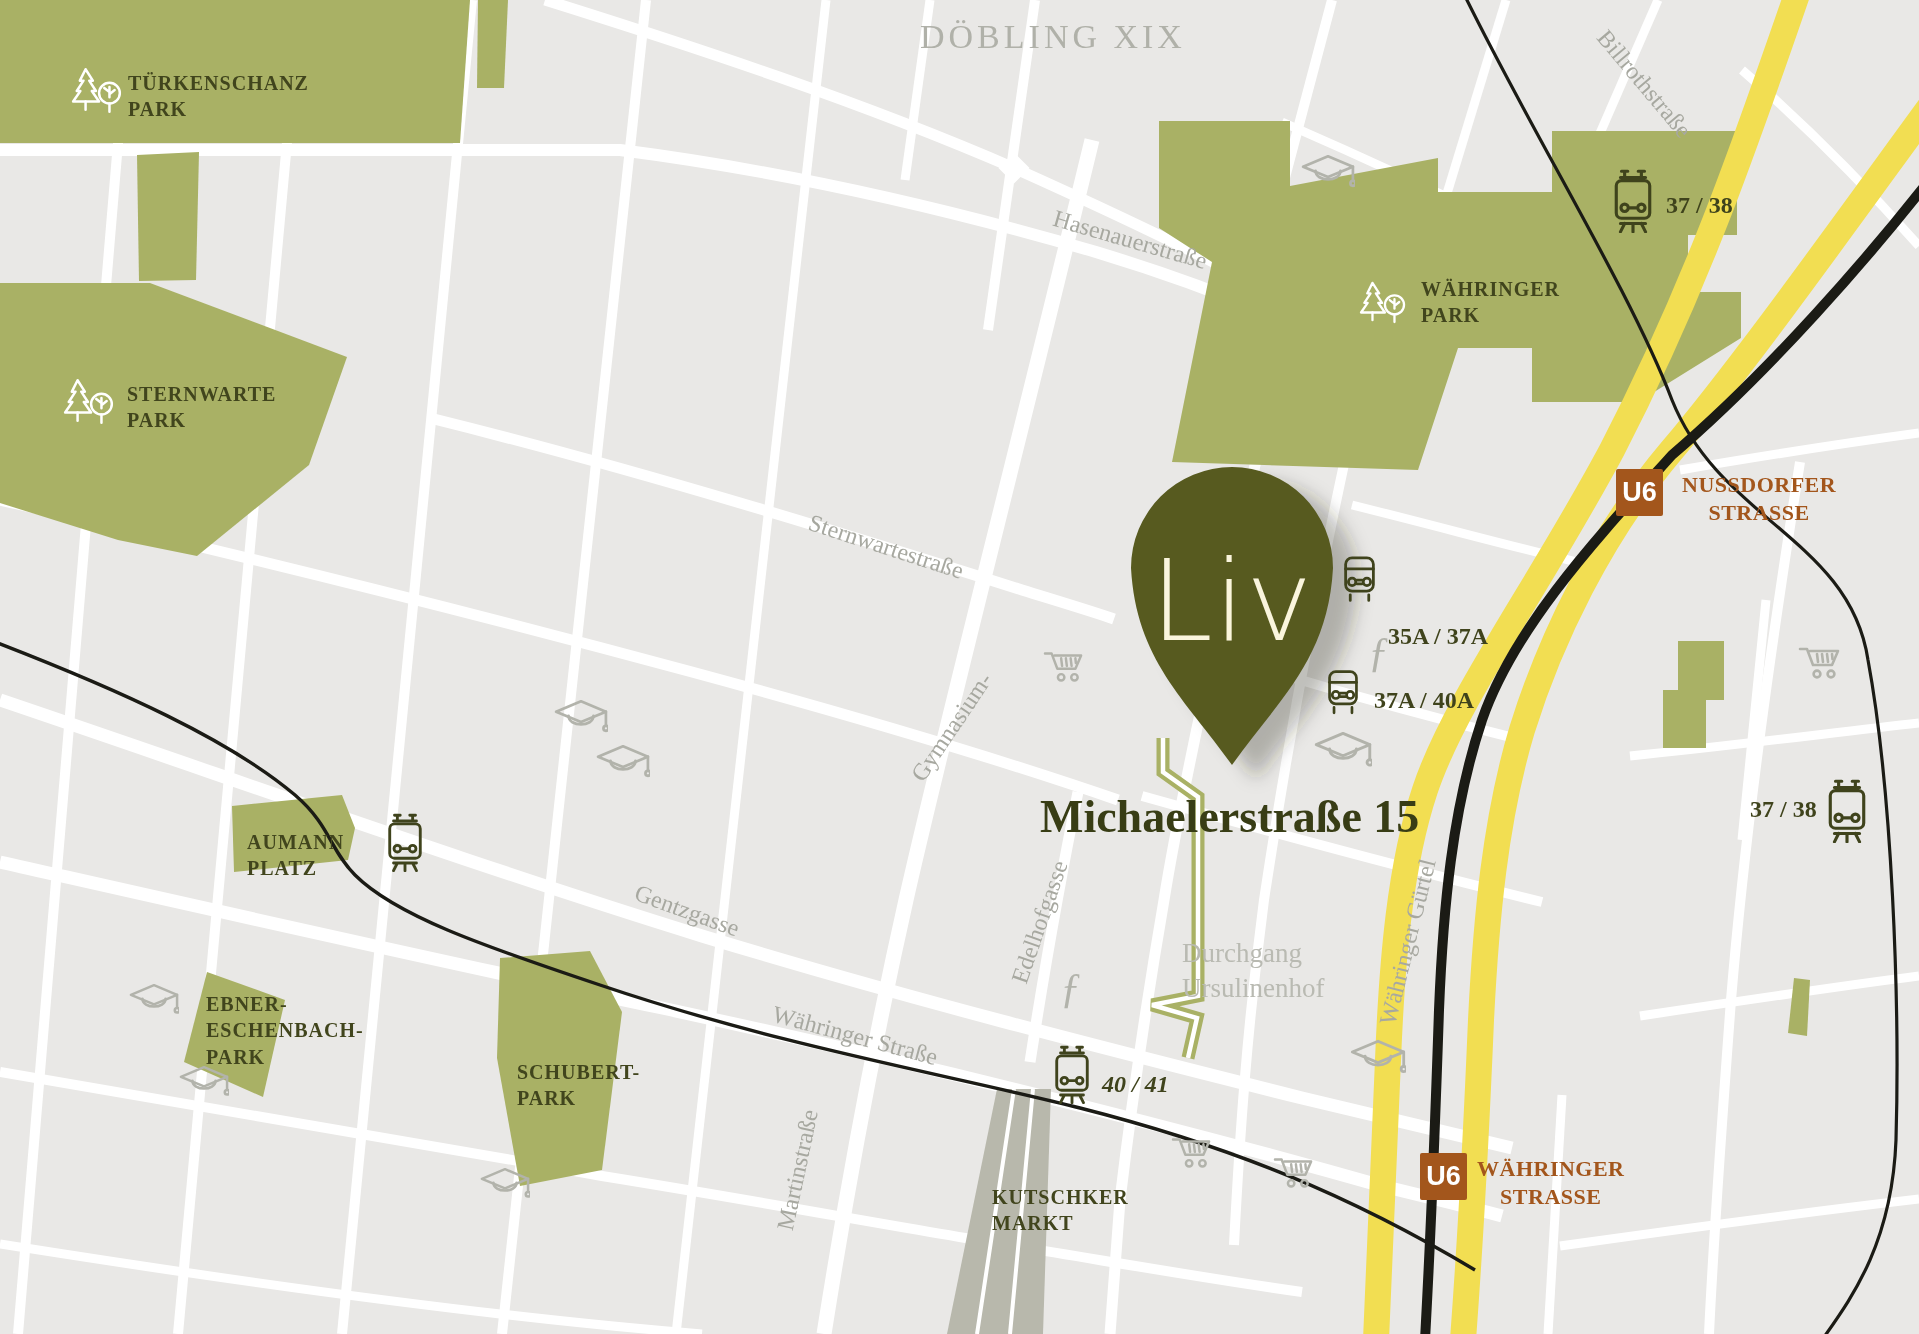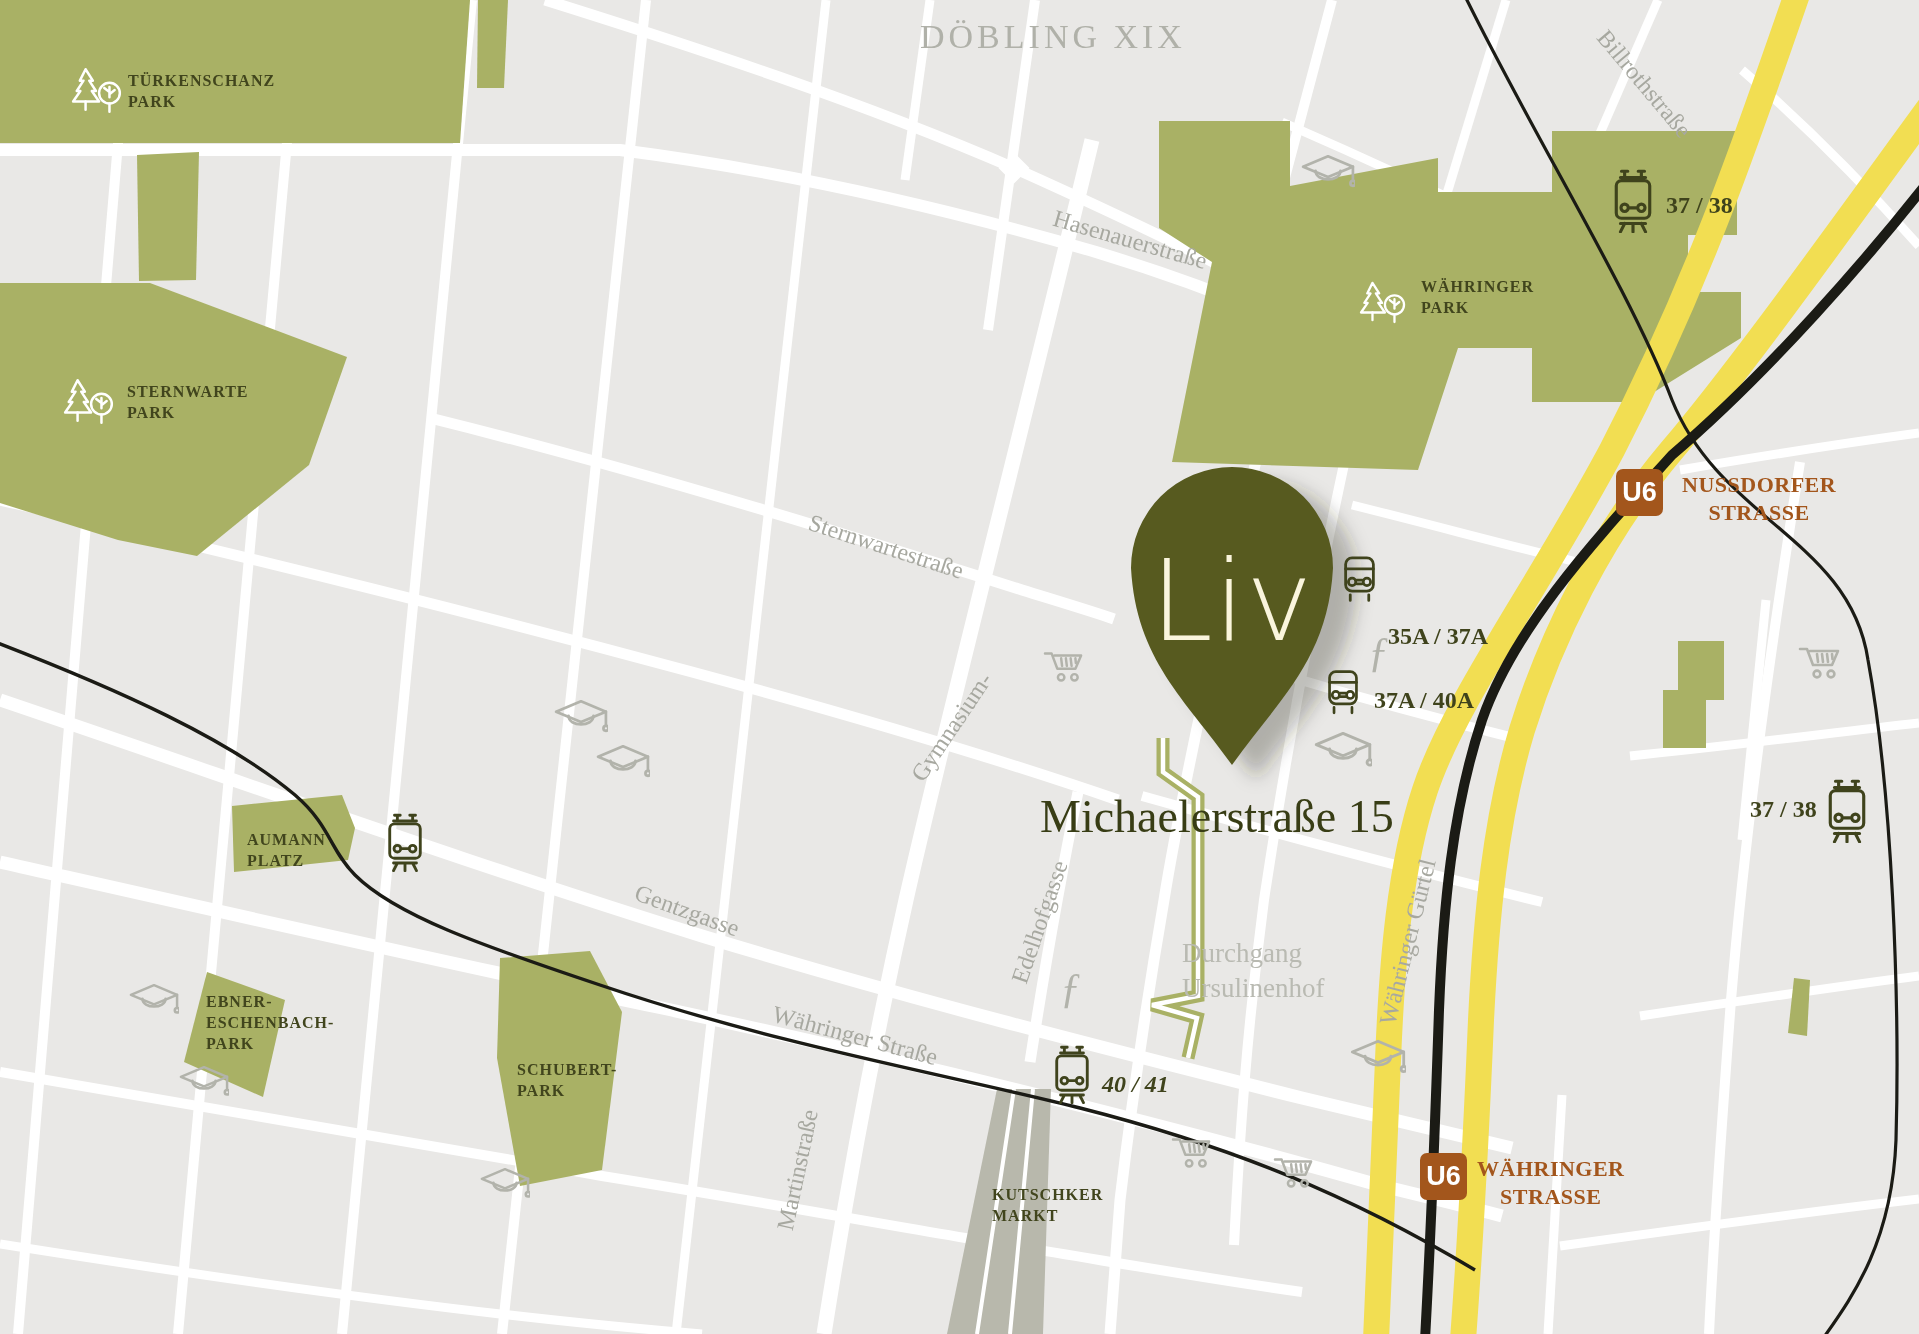--- a/index.html
+++ b/index.html
@@ -1,38 +1,38 @@
 <!DOCTYPE html>
 <html><head>
 <meta charset="utf-8">
 <style>
   html,body{margin:0;padding:0;background:#e9e8e6;}
   .map{position:relative;width:1919px;height:1334px;overflow:hidden;background:#e9e8e6;
        font-family:"Liberation Serif",serif;}
   .map svg.base{position:absolute;left:0;top:0;}
   .lbl{position:absolute;white-space:pre-line;}
-  .park-lbl{font-weight:700;font-size:16px;line-height:1.32;letter-spacing:1px;color:#41451d;}
+  .park-lbl{font-weight:700;font-size:20px;line-height:1.32;letter-spacing:1px;color:#41451d;}
   .district-lbl{font-size:34px;letter-spacing:4px;color:#b0b1a9;white-space:nowrap;}
   .street-lbl{font-size:24px;color:#a7a8a0;white-space:nowrap;transform:translate(-50%,-50%);}
   .rot16{transform:translate(-50%,-50%) rotate(16deg);}
   .rot50{transform:translate(-50%,-50%) rotate(50deg);}
   .rot18{transform:translate(-50%,-50%) rotate(18deg);}
   .rotm56{transform:translate(-50%,-50%) rotate(-56deg);}
   .rot20{transform:translate(-50%,-50%) rotate(20deg);}
   .rot15{transform:translate(-50%,-50%) rotate(15deg);}
   .rotm71{transform:translate(-50%,-50%) rotate(-71deg);}
   .rotm78{transform:translate(-50%,-50%) rotate(-78deg);}
   .rotm76{transform:translate(-50%,-50%) rotate(-76deg);}
   .route-lbl{font-weight:700;font-size:24px;color:#3f431c;white-space:nowrap;}
   .u6-badge{position:absolute;width:47px;height:47px;background:#a3561c;color:#ffffff;
             font-family:"Liberation Sans",sans-serif;font-weight:700;font-size:27px;
-            display:flex;align-items:center;justify-content:center;border-radius:7px;}
+            display:flex;align-items:center;justify-content:center;border-radius:2px;}
   .u6-name{font-weight:700;font-size:22px;line-height:1.25;letter-spacing:.5px;color:#a3561c;text-align:center;}
   .durchgang-lbl{font-size:27px;line-height:1.3;color:#b9bab2;}
-  .address-lbl{font-size:46px;font-weight:400;color:#383d15;white-space:nowrap;}
+  .address-lbl{font-size:46px;font-weight:700;color:#383d15;white-space:nowrap;}
   .pin-label{position:absolute;font-family:"DejaVu Sans",sans-serif;font-weight:300;
              font-size:112px;color:#faf5dd;transform:translate(-50%,-54%);letter-spacing:1px;margin-top:44px;}
   .ic{position:absolute;}
   .musicglyph{font-family:"Liberation Serif",serif;font-style:italic;font-size:42px;color:#b2b3ab;}
 </style>
 </head>
 <body>
 
 <div class="map">
 

